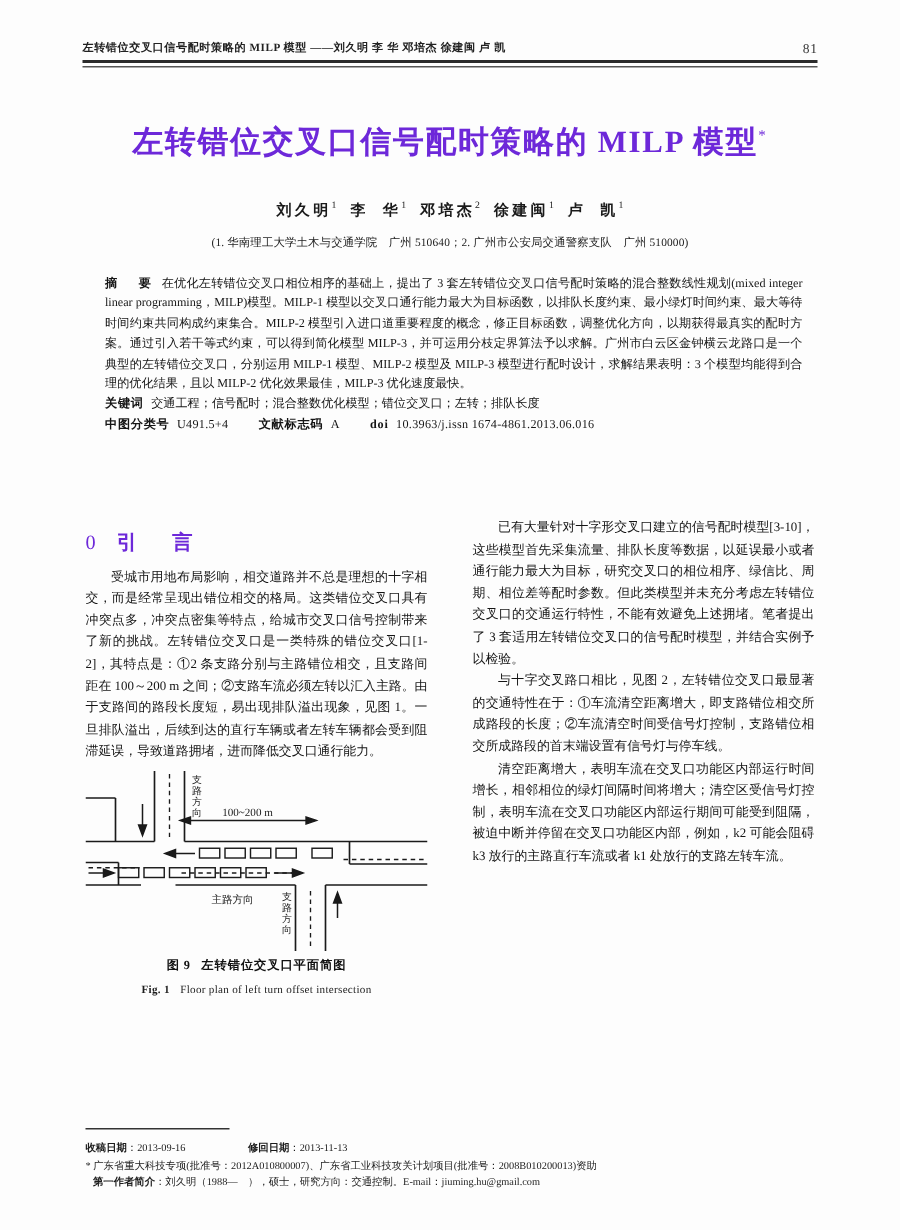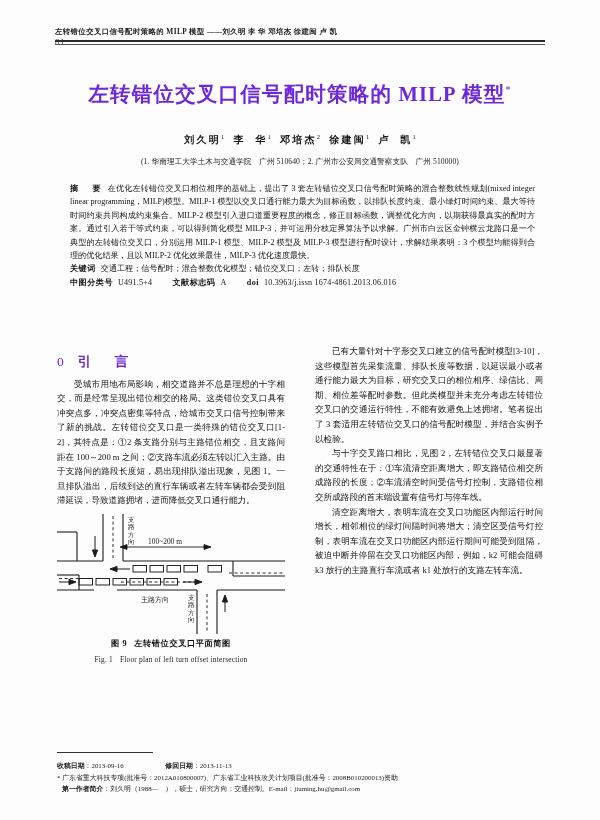--- a/index.html
+++ b/index.html
@@ -25,26 +25,25 @@
   }
 
   
   .runhead {
     position: absolute;
     left: 55px;
     top: 27px;
     width: 490px;
     display: flex;
     justify-content: space-between;
-    align-items: flex-start;
+    align-items: flex-end;
     font-size: 7.4px;
     letter-spacing: 0.4px;
     color: #222;
     font-weight: 700;
-    flex-direction: column;
   }
   .runhead .rh-left { white-space: nowrap; }
   .runhead .rh-page { font-size: 9px; font-weight: 400; color: #333; }
   .rule-thick {
     position: absolute;
     left: 55px; top: 40px;
     width: 490px; height: 1.6px;
     background: #2b2b2b;
   }
   .rule-thin {
@@ -168,21 +167,21 @@
   }
   .fig-caption .cn-num { margin-right: 7px; }
   .fig-caption-en {
     text-align: center;
     font-size: 7.4px;
     font-weight: 400;
     letter-spacing: 0.2px;
     margin-top: 1.5px;
     color: #1d1d1d;
   }
-  .fig-caption-en .fignum { font-weight: 400; margin-right: 7px; }
+  .fig-caption-en .fignum { font-weight: 700; margin-right: 7px; }
 
   
   .foot-rule {
     position: absolute;
     left: 57px;
     top: 752px;
     width: 96px;
     height: 0.8px;
     background: #333;
   }

